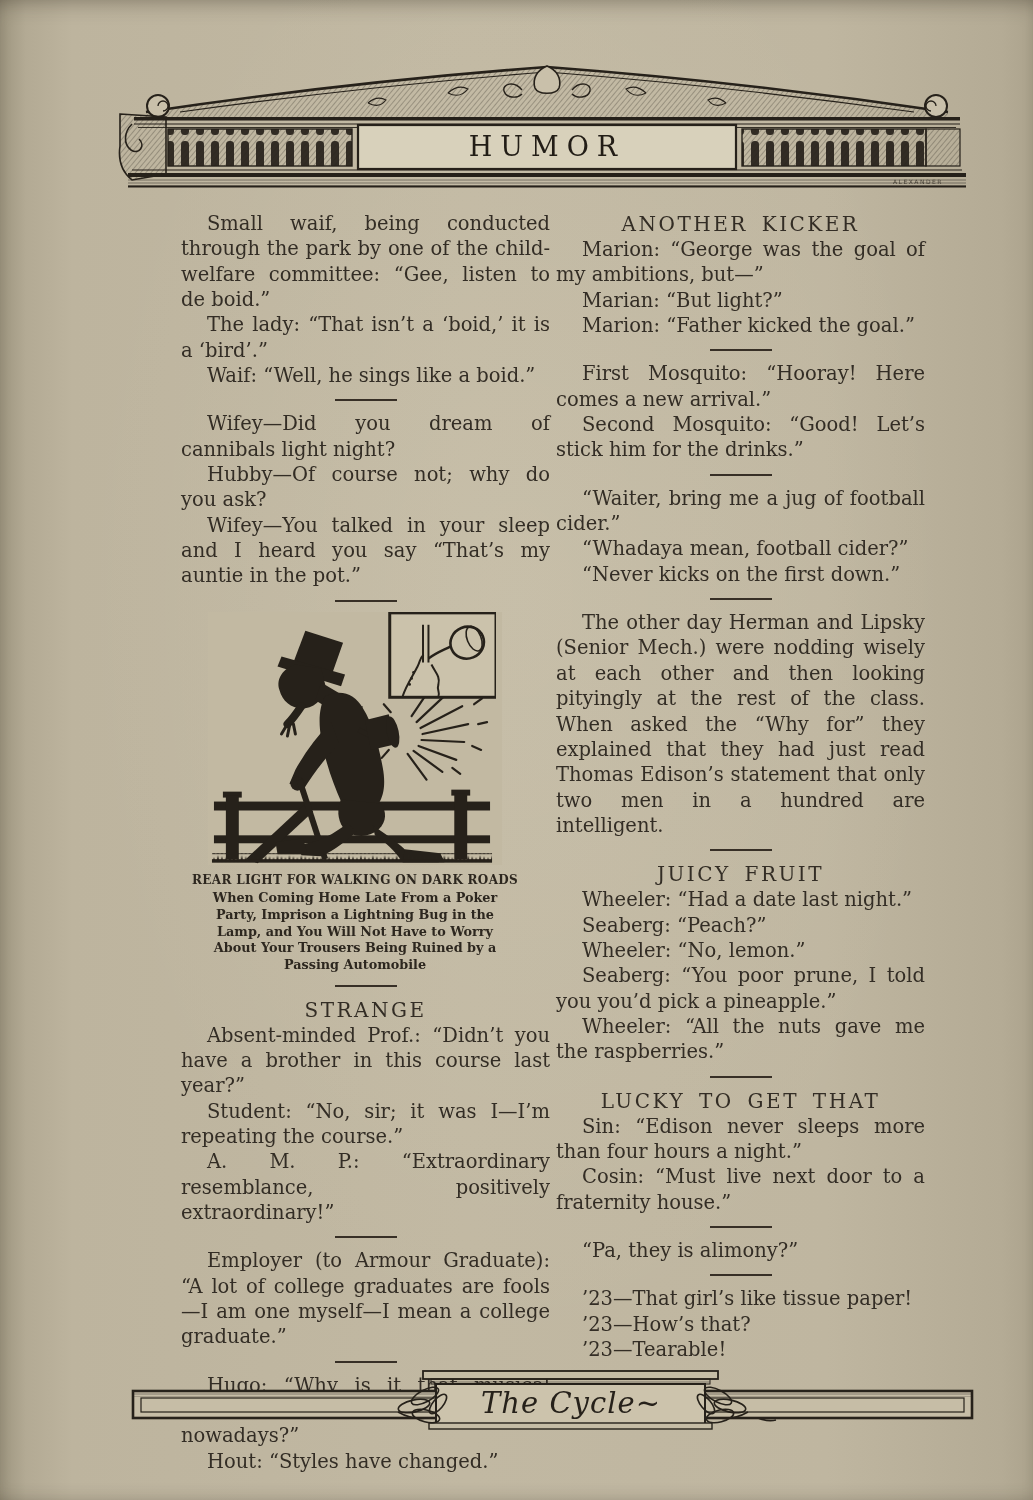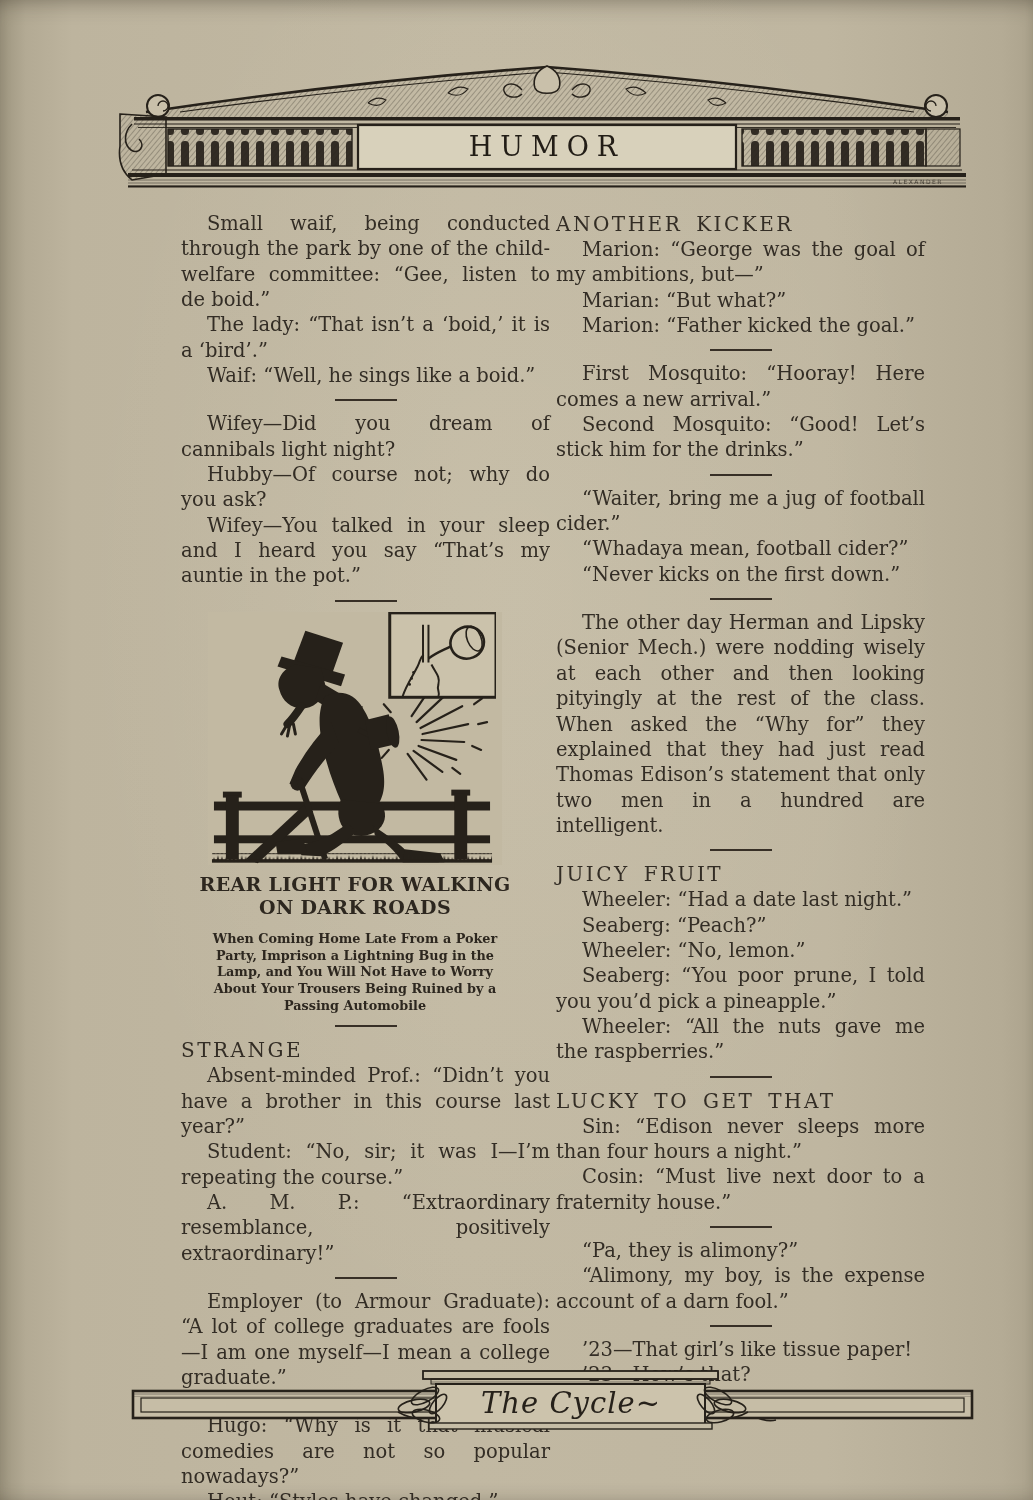--- a/index.html
+++ b/index.html
@@ -11,30 +11,30 @@
     font-family:"DejaVu Serif", serif; color:#332d25;
   }
   .page:after { content:""; position:absolute; inset:0; pointer-events:none;
     box-shadow: inset 0 14px 22px -14px rgba(40,34,22,.45), inset 0 -10px 18px -12px rgba(40,34,22,.3); }
   .hdr { position:absolute; left:118px; top:62px; }
   .ftr { position:absolute; left:130px; top:1366px; }
   .col { position:absolute; top:211px; width:369px; font-size:19.5px; line-height:1.3;
          text-align:justify; }
   .col-left { left:181px; } .col-right { left:556px; }
   .col p { margin:0; text-indent:26px; }
-  .head { text-indent:0 !important; font-size:20px; letter-spacing:2.5px;
+  .head { text-align:center; text-indent:0 !important; font-size:20px; letter-spacing:2.5px;
           word-spacing:5px; margin:1px 0 4px; }
   .sep { width:62px; border-top:2.6px solid #372f26; margin:11px auto 10px; }
   .fig { width:344px; margin:6px 0 0 2px; }
   .fig-frame { width:294px; margin:0 auto; background:#c2b9a2; }
   .fig-frame svg { display:block; }
-  .fig-cap-title { font-weight:bold; font-size:19px; line-height:1.22; text-align:center;
+  .fig-cap-title { font-weight:bold; font-size:12px; line-height:1.22; text-align:center;
                    margin-top:8px; letter-spacing:.3px; color:#2d271f; }
   .fig-cap-body  { font-weight:bold; font-size:12.8px; line-height:1.3; text-align:center;
-                   margin-top:12px; padding:0 14px; color:#2d271f; }
+                   margin-top:3px; padding:0 14px; color:#2d271f; }
   .pageno { position:absolute; right:48px; top:1476px; font-style:italic; font-size:19.5px;
             letter-spacing:.5px; color:#362f25; }
   .ink { fill:#26211a; } .inkline { stroke:#26211a; fill:none; }
 </style>
 </head>
 <body>
 
 <div class="page">
 
   <div class="hdr">
@@ -197,21 +197,21 @@
     <div class="sep"></div>
     <p>Employer (to Armour Graduate): “A lot of college graduates are fools—I am one myself—I mean a college graduate.”</p>
     <div class="sep"></div>
     <p>Hugo: “Why is it that musical comedies are not so popular nowadays?”</p>
     <p>Hout: “Styles have changed.”</p>
   </div>
 
   <div class="col col-right">
     <p class="head">ANOTHER KICKER</p>
     <p>Marion: “George was the goal of my ambitions, but—”</p>
-    <p>Marian: “But what?”</p>
+    <p>Marian: “But light?”</p>
     <p>Marion: “Father kicked the goal.”</p>
     <div class="sep"></div>
     <p>First Mosquito: “Hooray! Here comes a new arrival.”</p>
     <p>Second Mosquito: “Good! Let’s stick him for the drinks.”</p>
     <div class="sep"></div>
     <p>“Waiter, bring me a jug of football cider.”</p>
     <p>“Whadaya mean, football cider?”</p>
     <p>“Never kicks on the first down.”</p>
     <div class="sep"></div>
     <p>The other day Herman and Lipsky (Senior Mech.) were nodding wisely at each other and then looking pityingly at the rest of the class.  When asked the “Why for” they explained that they had just read Thomas Edison’s statement that only two men in a hundred are intelligent.</p>
@@ -221,21 +221,20 @@
     <p>Seaberg: “Peach?”</p>
     <p>Wheeler: “No, lemon.”</p>
     <p>Seaberg: “You poor prune, I told you you’d pick a pineapple.”</p>
     <p>Wheeler: “All the nuts gave me the raspberries.”</p>
     <div class="sep"></div>
     <p class="head">LUCKY TO GET THAT</p>
     <p>Sin: “Edison never sleeps more than four hours a night.”</p>
     <p>Cosin: “Must live next door to a fraternity house.”</p>
     <div class="sep"></div>
     <p>“Pa, they is alimony?”</p>
-    <p>“Alimony, my boy, is the expense account of a darn fool.”</p>
     <div class="sep"></div>
     <p>’23—That girl’s like tissue paper!</p>
     <p>’23—How’s that?</p>
     <p>’23—Tearable!</p>
   </div>
 
   <div class="ftr">
     <svg width="845" height="70" viewBox="0 0 845 70">
       <defs>
         <pattern id="hhatch2" width="3" height="3" patternUnits="userSpaceOnUse">

